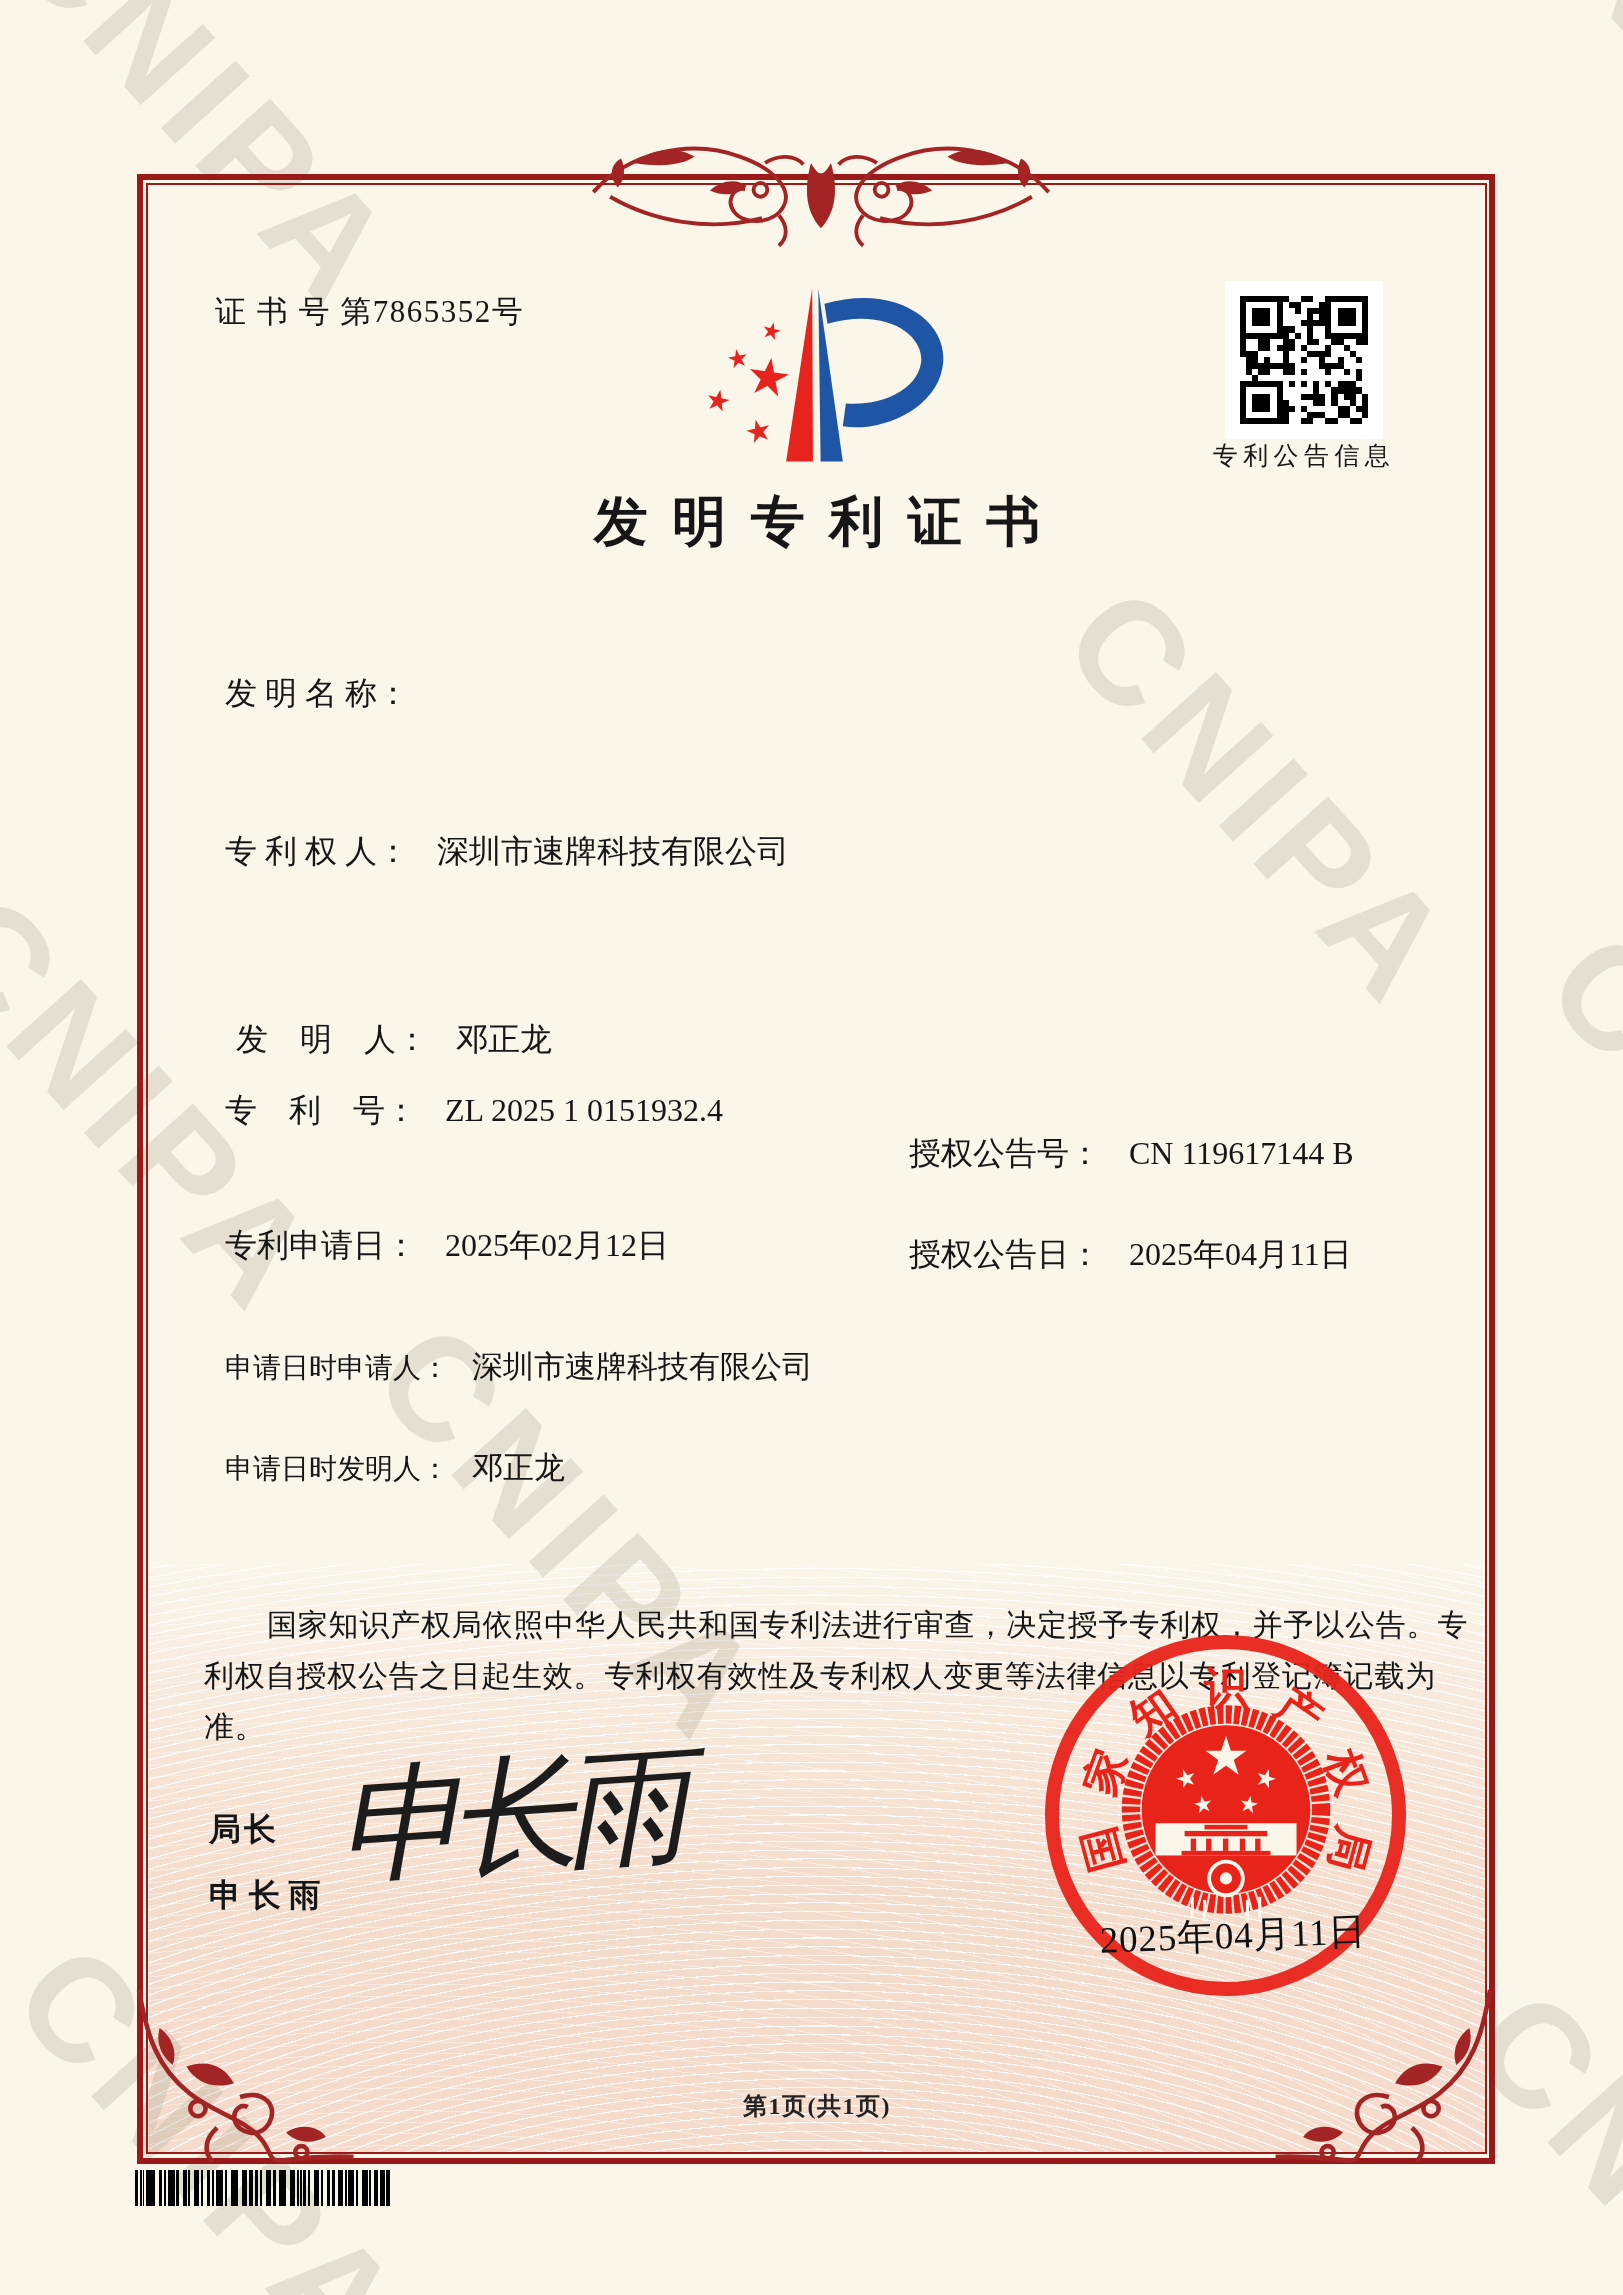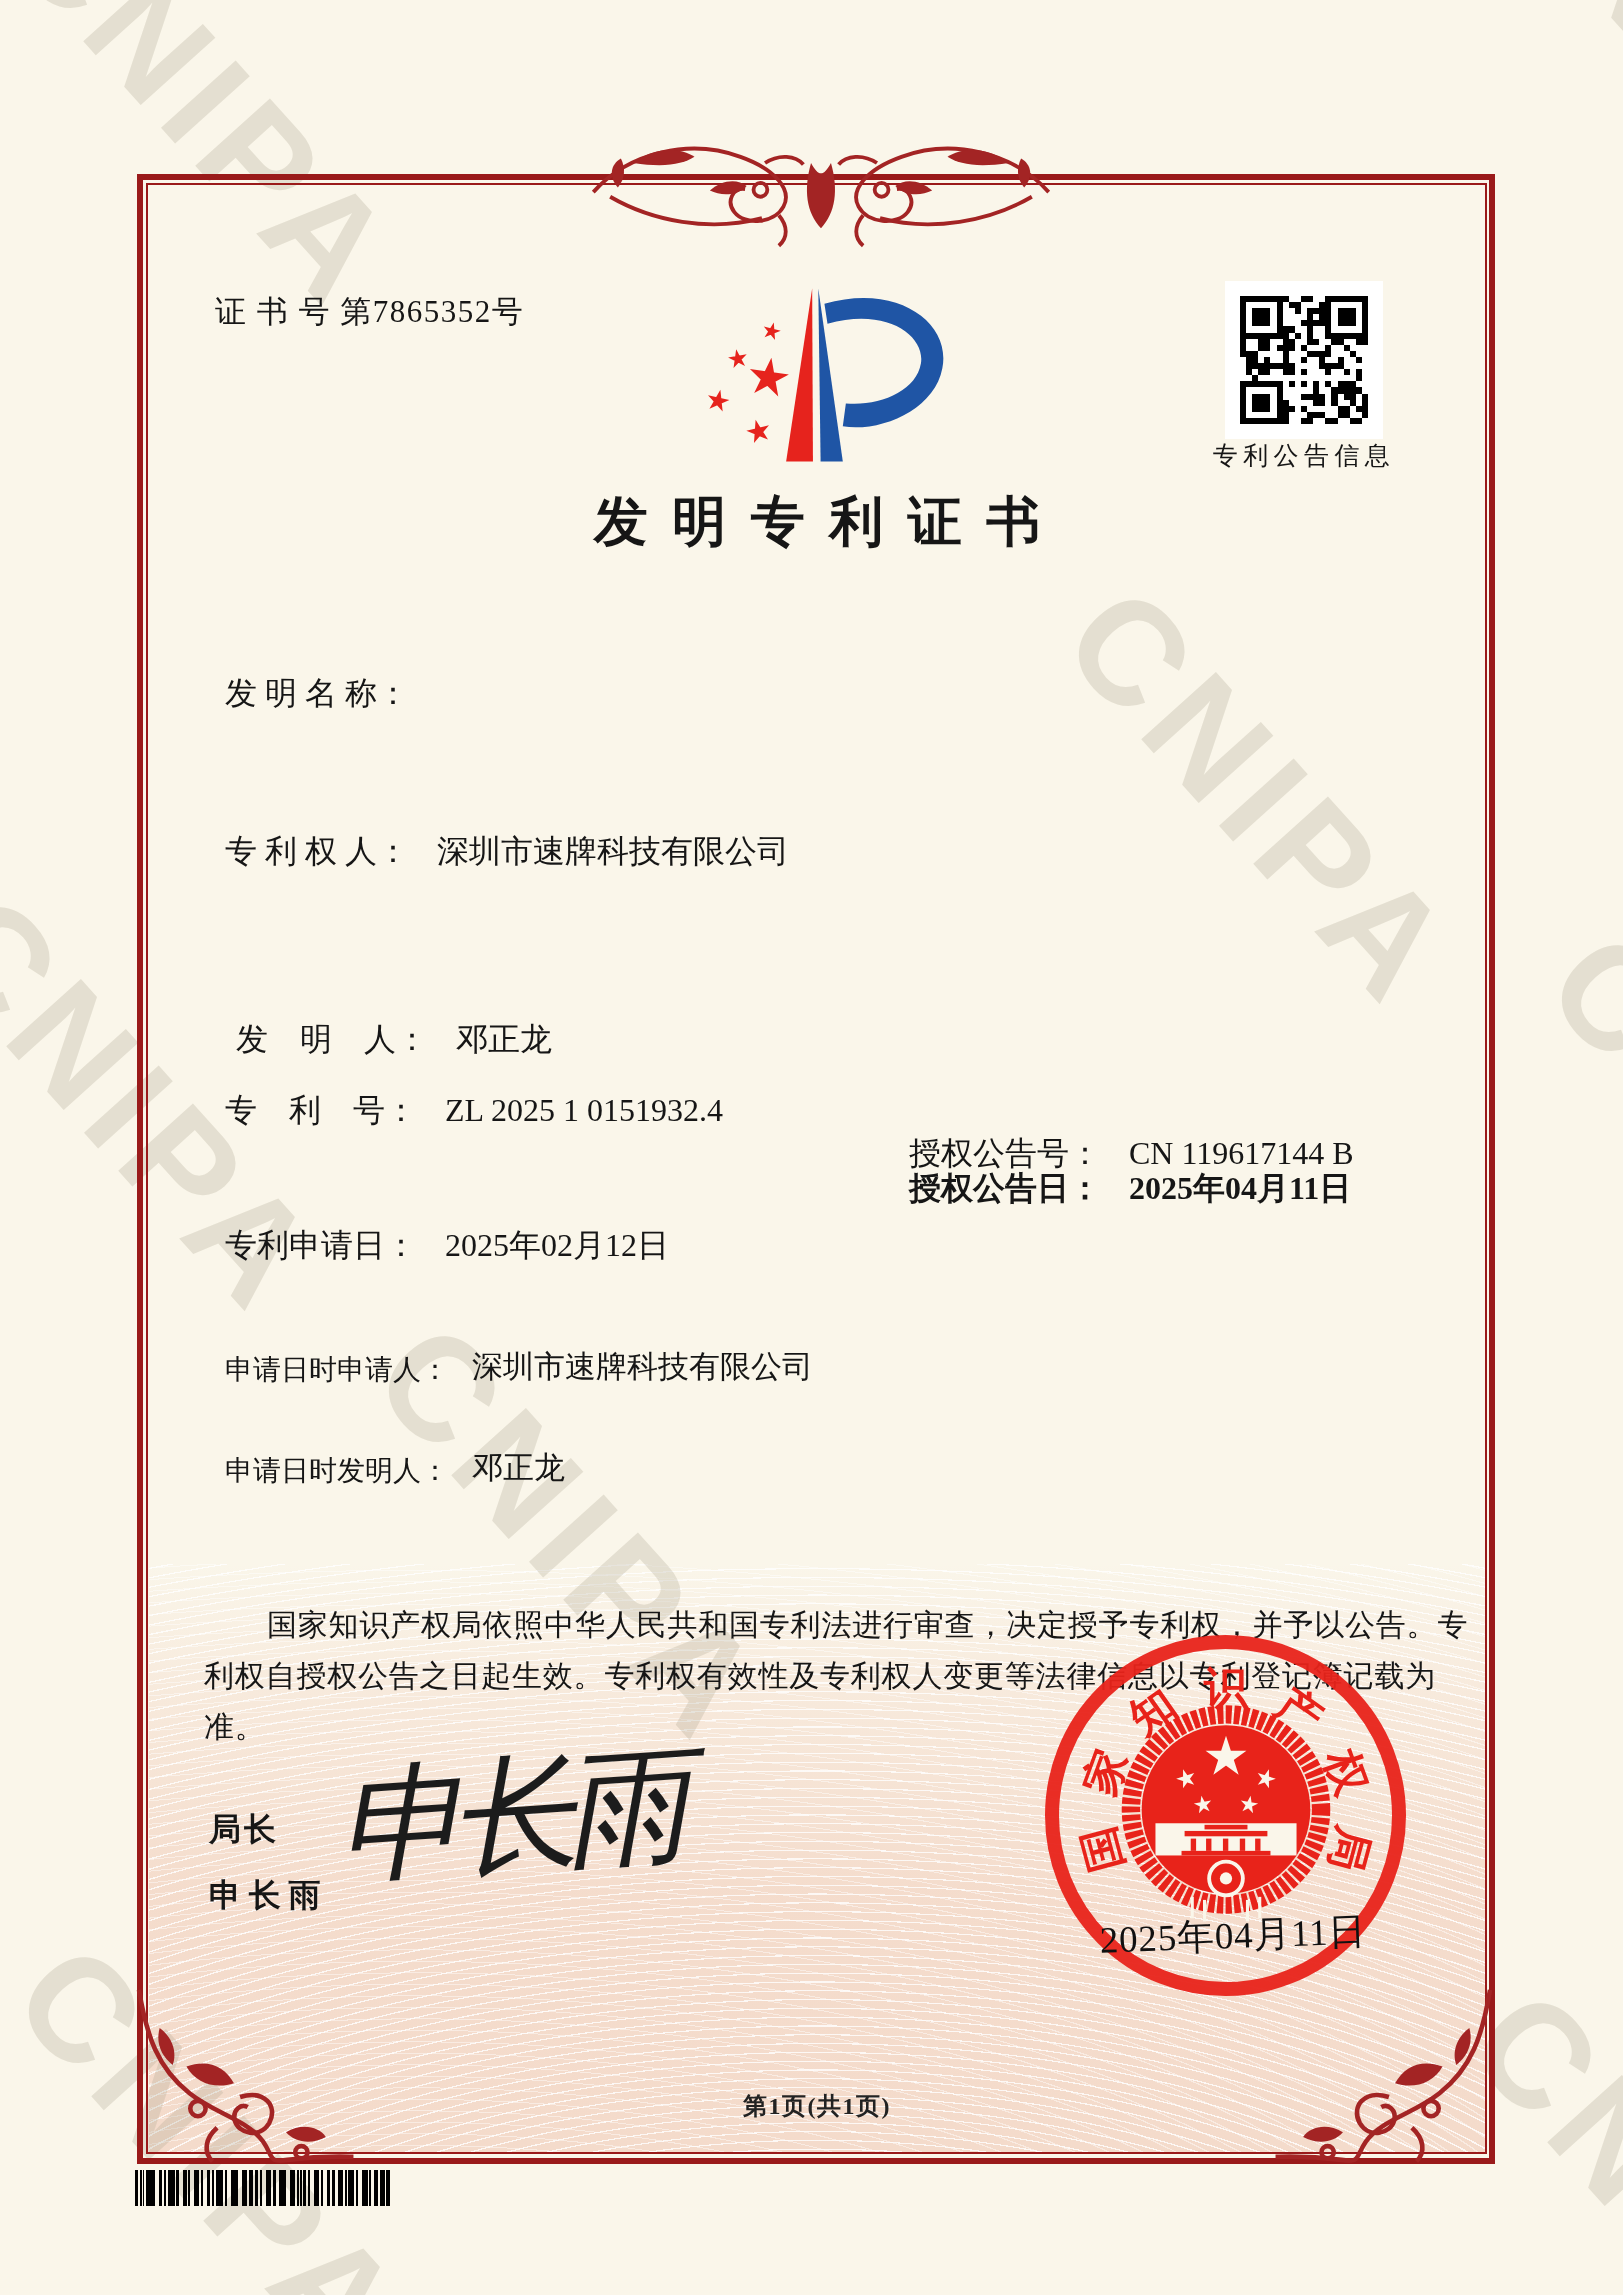--- a/index.html
+++ b/index.html
@@ -52,36 +52,36 @@
   .qr-box{position:absolute;left:1225px;top:281px;width:158px;height:158px;background:#fff;z-index:4;
     display:flex;align-items:center;justify-content:center;}
   .qr-grid{display:grid;grid-template-columns:repeat(21,6.1px);grid-template-rows:repeat(21,6.1px);}
   .qr-grid i{display:block;width:6.1px;height:6.1px;}
   .qr-grid i.d{background:#000;}
   .qr-label{position:absolute;left:1193px;top:439px;width:222px;text-align:center;
     font-size:25px;letter-spacing:5.4px;z-index:4;}
   .doc-title{position:absolute;left:138px;top:486px;width:1358px;text-align:center;
     font-size:54px;font-weight:bold;letter-spacing:24.5px;text-indent:24.5px;z-index:4;}
   
-  .row{position:absolute;left:225px;display:flex;align-items:flex-end;
+  .row{position:absolute;left:225px;display:flex;align-items:flex-start;
     font-size:32px;line-height:1.5;white-space:nowrap;z-index:4;}
   .row .lbl{white-space:pre;margin-right:28px;}
   .row .val{white-space:pre-line;}
   .row.small-label{font-size:31px;margin-top:36px;}
   .row.small-label .lbl{font-size:28px;padding-top:3.1px;margin-right:23px;}
   .row.rcol{left:909px;}
   .row-invention{top:669px;}
   .row-patentee{top:827px;}
   .row-address{top:919px;}
   .row-address .val{white-space:pre-line;max-width:935px;}
   .row-inventor{top:1015px;margin-left:11px;}
   .row-patent-no{top:1074px;margin-top:12px;}
   .row-grant-no{top:1129px;}
   .row-filing-date{top:1221px;}
-  .row-grant-date{top:1164px;font-weight:bold;}
+  .row-grant-date{top:1230px;}
   .row-applicant{top:1308px;}
   .row-inventor2{top:1409px;}
   
   .statement{position:absolute;left:204px;top:1569px;width:1265px;
     font-size:30px;line-height:51px;letter-spacing:0.8px;text-indent:63px;z-index:4;}
   
   .sig-title{position:absolute;left:209px;top:1808px;font-size:32px;font-weight:bold;
     font-family:"Liberation Sans","DejaVu Sans",sans-serif;letter-spacing:3.1px;z-index:4;}
   .sig-name{position:absolute;left:209px;top:1874px;font-size:32px;font-weight:bold;
     font-family:"Liberation Sans","DejaVu Sans",sans-serif;letter-spacing:7.7px;z-index:4;}

